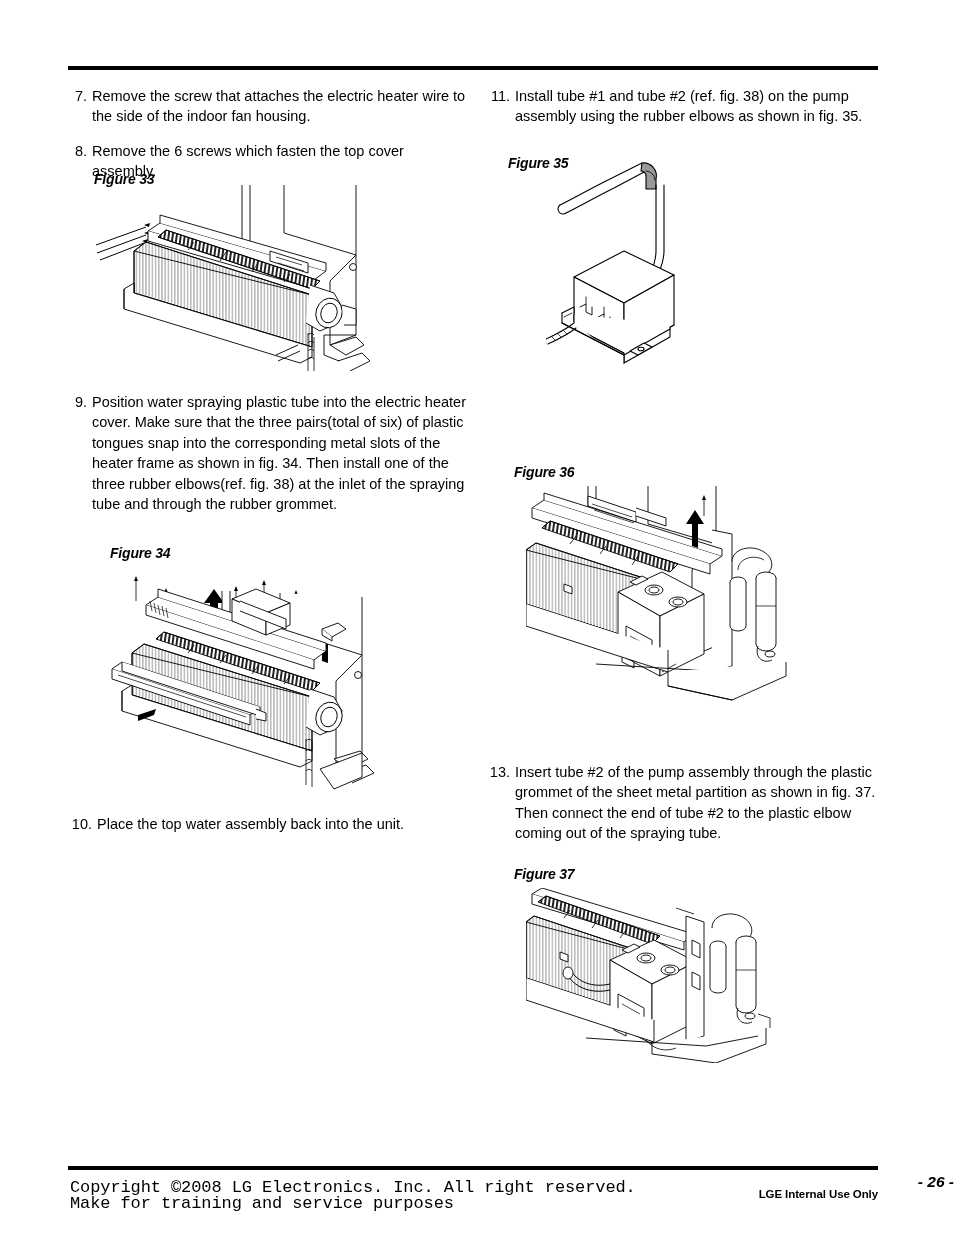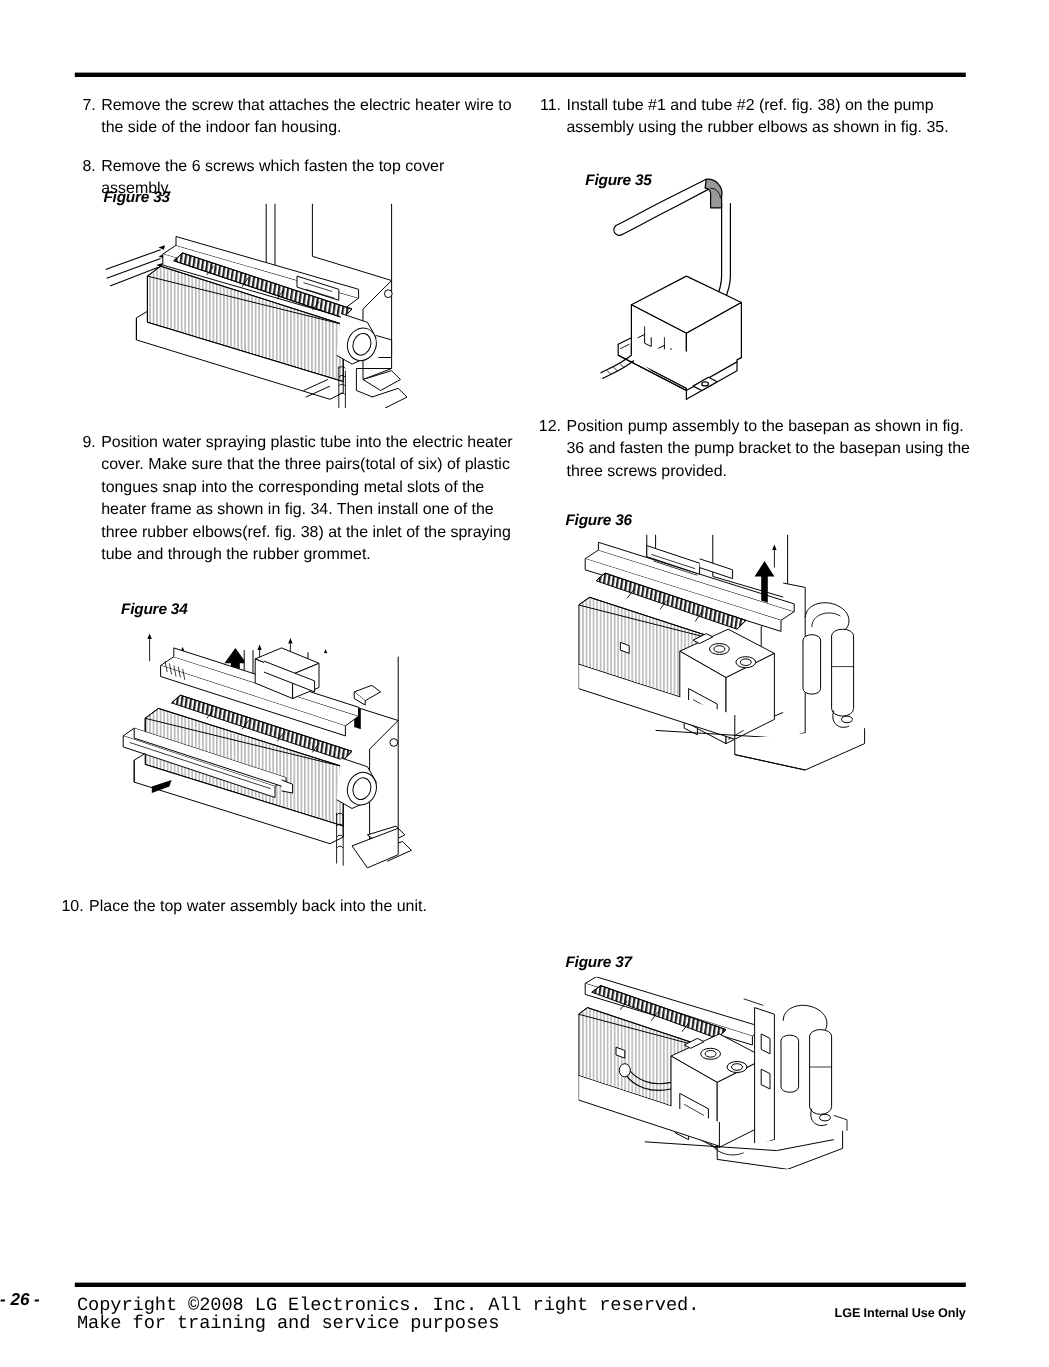--- a/index.html
+++ b/index.html
@@ -74,21 +74,21 @@
     font-size: 17px;
     line-height: 16px;
     letter-spacing: -0.1px;
     font-family: Liberation Mono, monospace;
   }
   .footer-page {
     position: absolute;
     left: 0;
     top: 1173px;
     width: 954px;
-    text-align: left;
+    text-align: right;
     font-size: 15.5px;
     font-weight: bold;
     font-style: italic;
   }
   .footer-note {
     position: absolute;
     right: 76px;
     top: 1188px;
     font-size: 11.5px;
     letter-spacing: -0.1px;
@@ -285,36 +285,36 @@
           </g>
 
           <path d="M240 196 L266 188 L274 196 L254 206 Z" fill="#ffffff"></path>
           <path d="M248 210 L272 202 L280 210 L258 220" fill="#ffffff"></path>
           <path d="M226 206 L268 190 L268 214 L240 226 Z" fill="#ffffff"></path>
         </g>
       </svg>
     </div>
   </div>
 
-  <div class="col" style="left:54px; top:814px; width:400px;">
+  <div class="col" style="left:70px; top:814px; width:400px;">
     <div class="step step-w2" style="margin-bottom:0;">
       <span class="num">10.</span>
       <span class="body">Place the top water assembly back into the unit.</span>
     </div>
   </div>
 
   <div class="col col-right">
     <div class="step step-w2">
       <span class="num">11.</span>
       <span class="body">Install tube #1 and tube #2 (ref. fig. 38) on the pump assembly using the rubber elbows as shown in fig. 35.</span>
     </div>
   </div>
 
   <div class="figure" style="left:508px; top:155px; width:260px; height:220px;">
-    <div class="fig-caption" style="position:absolute; left:0; top:0;margin-left:24px;">Figure 35</div>
+    <div class="fig-caption" style="position:absolute; left:0; top:0;">Figure 35</div>
     <div class="fig-art" style="left:38px; top:0px;">
       <svg width="220" height="215" viewBox="0 0 220 215" xmlns="http://www.w3.org/2000/svg">
         <g stroke="#000" stroke-width="1.1" fill="none" stroke-linejoin="round" stroke-linecap="round">
 
           <path d="M14 50 C 26 44, 44 34, 62 25 L 96 8" fill="none"></path>
           <path d="M20 58 C 32 52, 50 42, 68 33 L 100 16" fill="none"></path>
           <path d="M14 50 a4.6 4.6 0 0 0 6 8" fill="#ffffff"></path>
 
           <path d="M96 8 a13 13 0 0 1 14 16 L110 34 L100 34 L100 22 a5 5 0 0 0 -5 -6 Z" fill="#999999" stroke="#000"></path>
           <path d="M100 16 a9 9 0 0 1 9 9" stroke="#000" stroke-width="0.8" fill="none"></path>
@@ -346,26 +346,20 @@
           <g stroke-width="0.8">
             <path d="M0 184 l-3 2 M0 189 l-3 2"></path>
           </g>
 
           <path d="M6 182 l3 3 M12 179 l3 3 M18 176 l3 3" stroke-width="0.7"></path>
         </g>
       </svg>
     </div>
   </div>
 
-  <div class="col" style="left:488px; top:378px; width:400px;">
-    <div class="step step-w2">
-      <span class="num">12.</span>
-      <span class="body">Position pump assembly to the basepan as shown in fig. 36 and fasten the pump bracket to the basepan using the three screws provided.</span>
-    </div>
-  </div>
 
   <div class="figure" style="left:514px; top:464px; width:290px; height:250px;">
     <div class="fig-caption" style="position:absolute; left:0; top:0;">Figure 36</div>
     <div class="fig-art" style="left:12px; top:22px;">
       <svg width="270" height="225" viewBox="0 0 270 225" xmlns="http://www.w3.org/2000/svg">
         <defs>
           <pattern id="finsC" width="3.2" height="10" patternUnits="userSpaceOnUse">
             <rect width="3.2" height="10" fill="#ffffff"></rect>
             <rect width="1.5" height="10" fill="#bcbcbc"></rect>
           </pattern>
@@ -432,20 +426,26 @@
 
           <path d="M0 118 L0 140 L142 186 L142 164" fill="#ffffff"></path>
           <path d="M70 178 L200 186 L250 178" stroke-width="0.9"></path>
           <path d="M142 186 L142 200 L206 214 L260 190 L260 176" fill="#ffffff"></path>
           <path d="M142 200 L206 214"></path>
         </g>
       </svg>
     </div>
   </div>
 
+  <div class="col" style="left:488px; top:762px; width:400px;">
+    <div class="step step-w2">
+      <span class="num">13.</span>
+      <span class="body">Insert tube #2 of the pump assembly through the plastic grommet of the sheet metal partition as shown in fig. 37. Then connect the end of tube #2 to the plastic elbow coming out of the spraying tube.</span>
+    </div>
+  </div>
 
   <div class="figure" style="left:514px; top:866px; width:290px; height:200px;">
     <div class="fig-caption" style="position:absolute; left:0; top:0;">Figure 37</div>
     <div class="fig-art" style="left:12px; top:22px;">
       <svg width="270" height="175" viewBox="0 0 270 175" xmlns="http://www.w3.org/2000/svg">
         <defs>
           <pattern id="finsD" width="3.2" height="10" patternUnits="userSpaceOnUse">
             <rect width="3.2" height="10" fill="#ffffff"></rect>
             <rect width="1.5" height="10" fill="#bcbcbc"></rect>
           </pattern>

